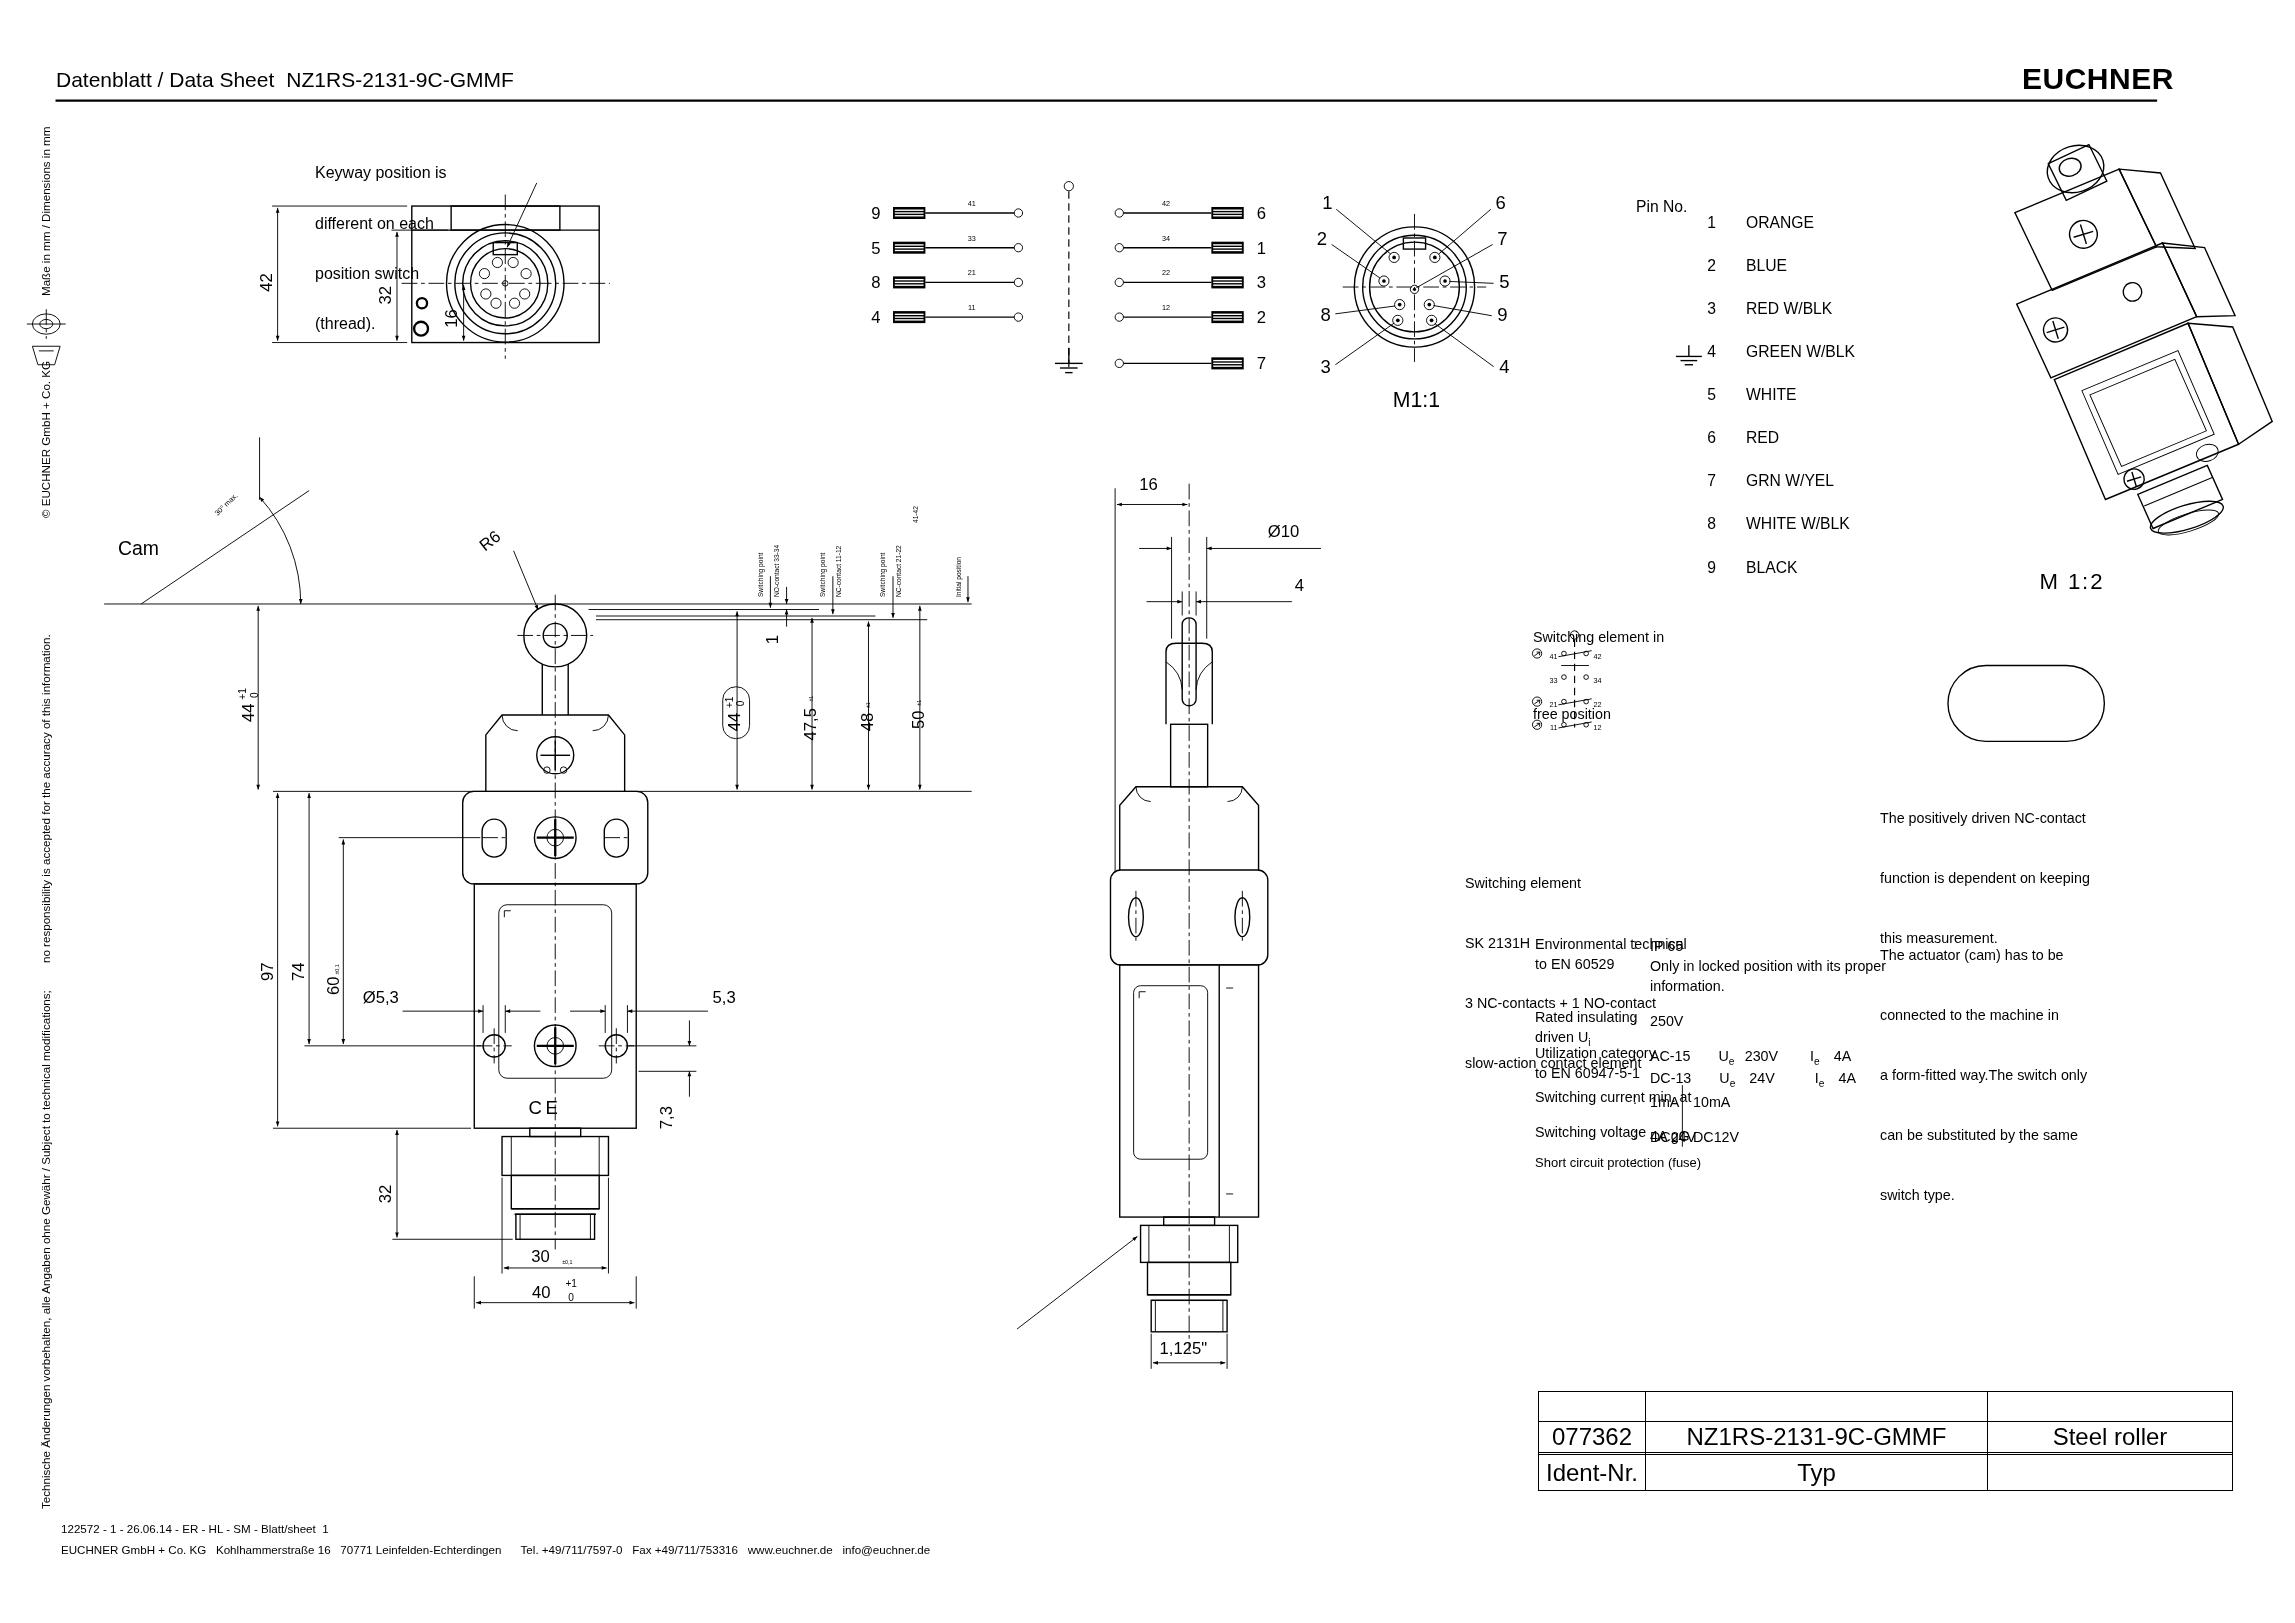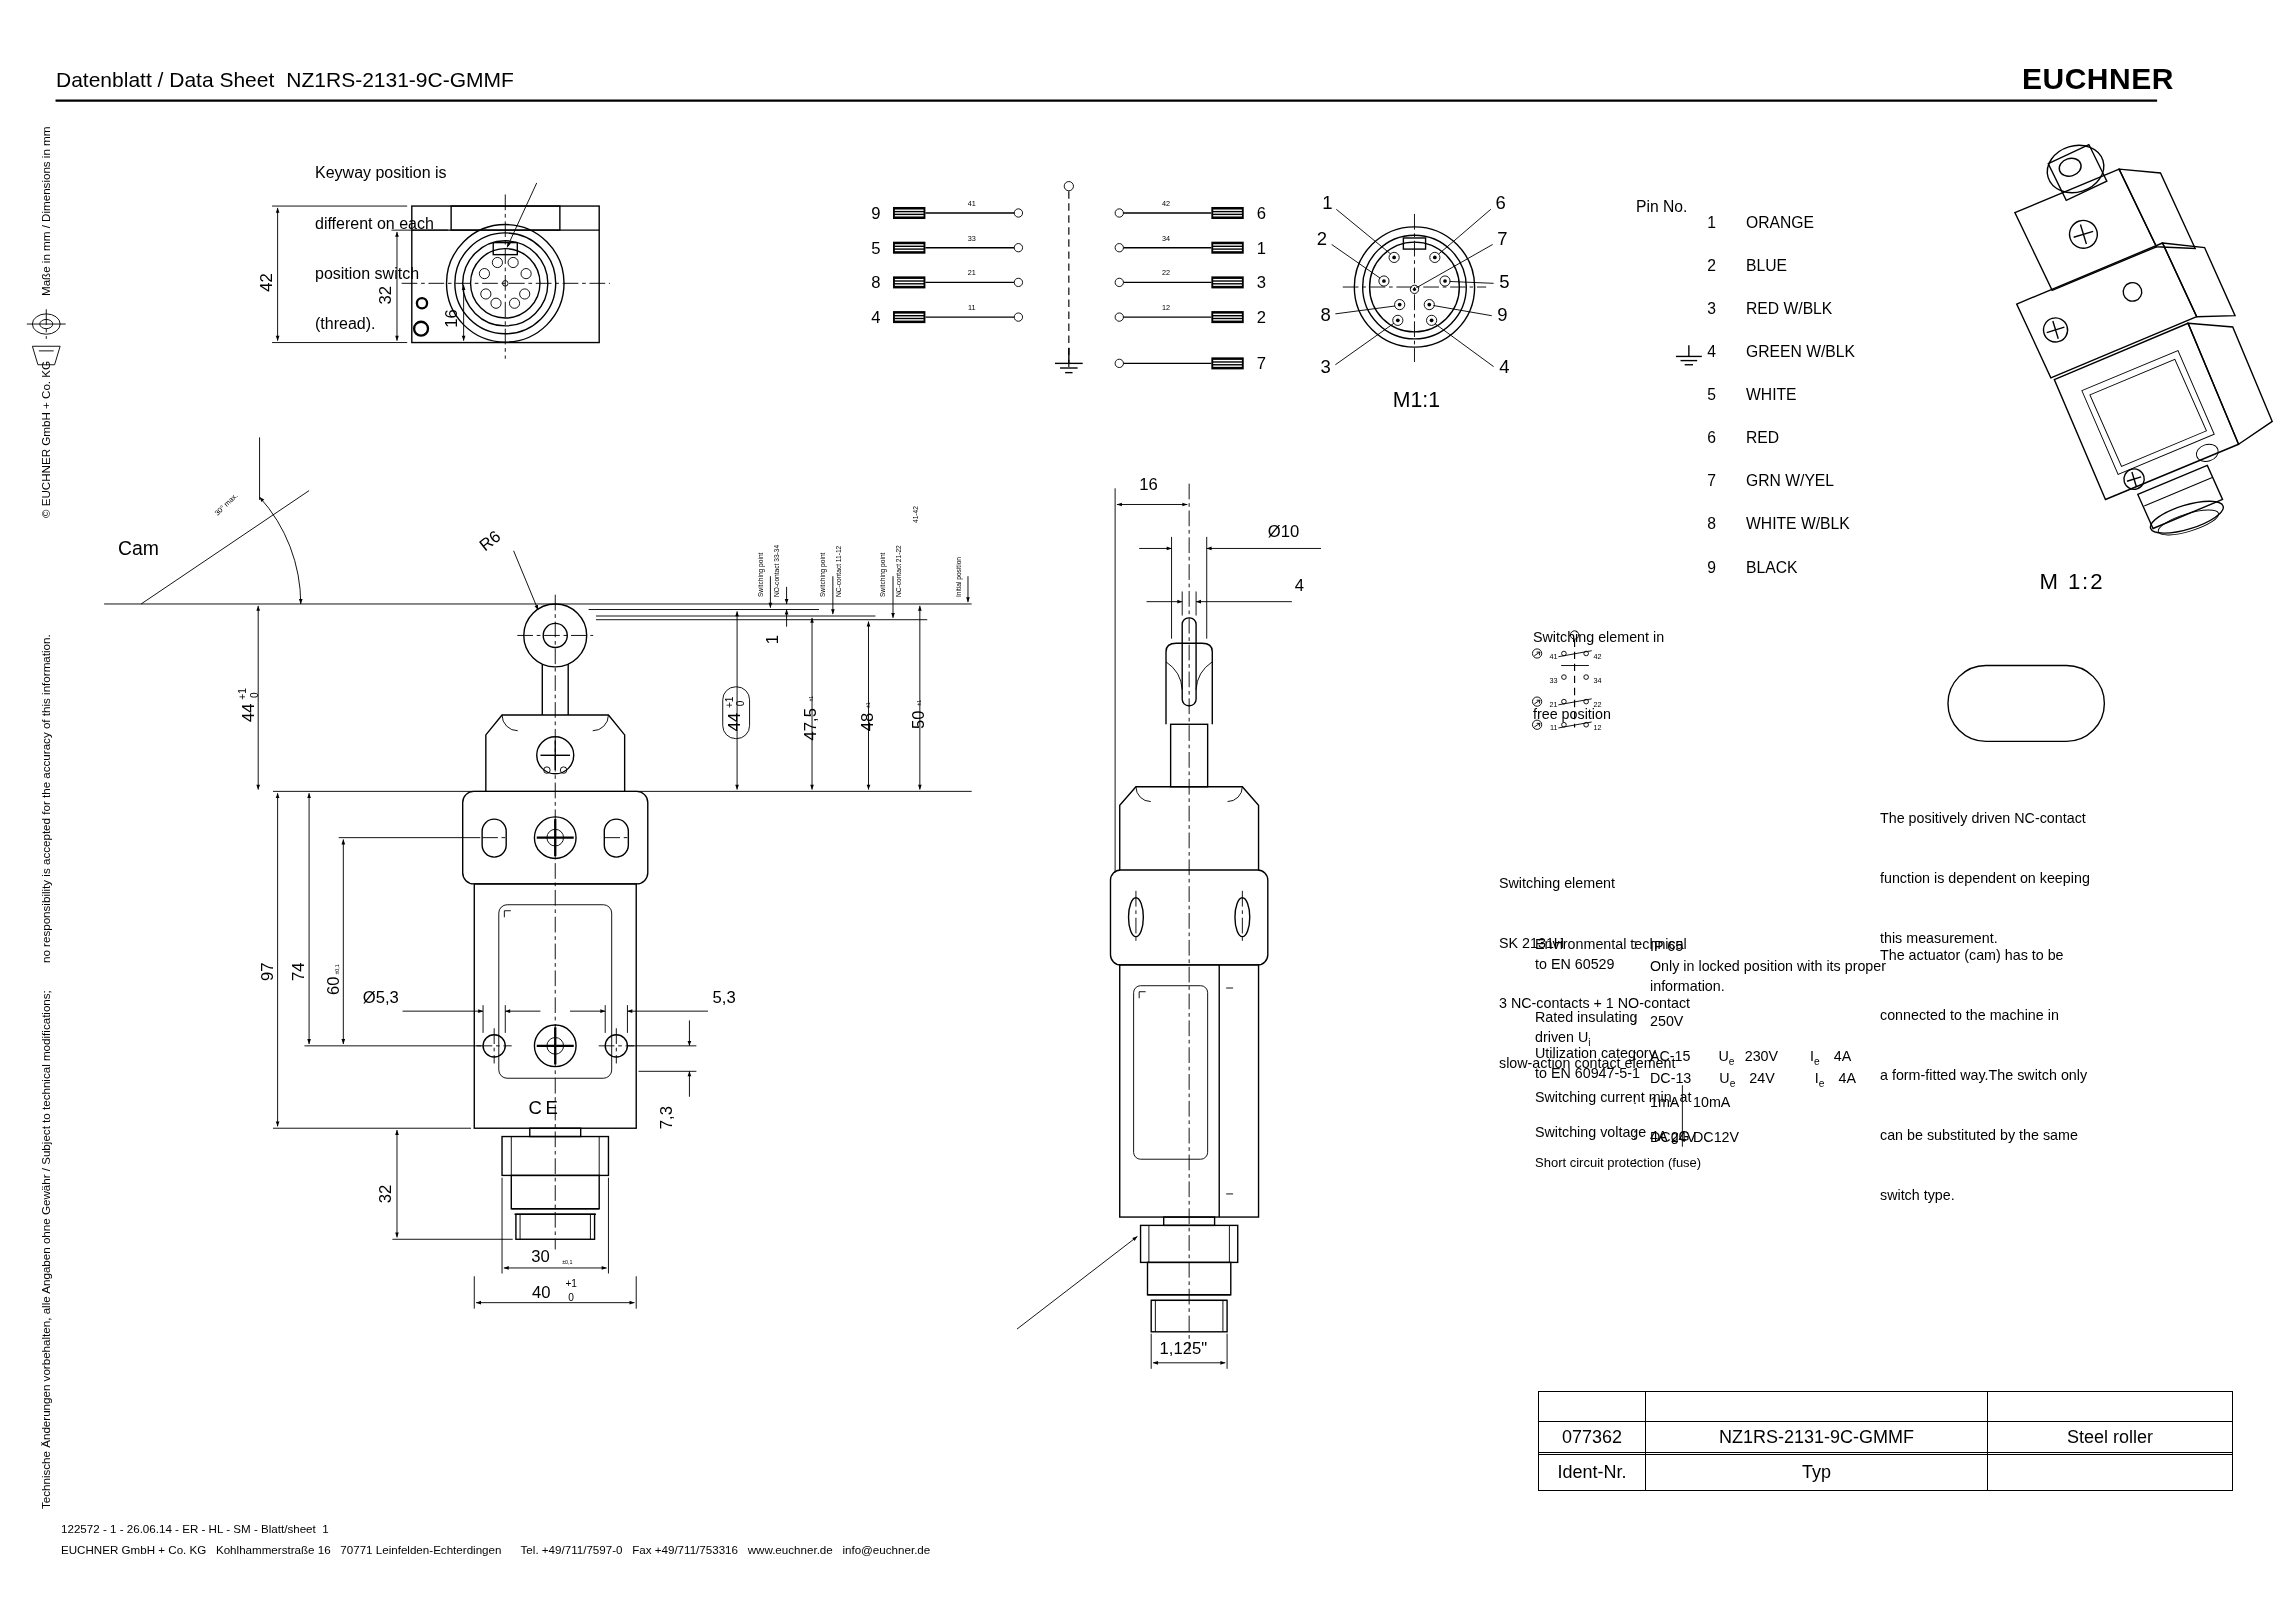--- a/index.html
+++ b/index.html
@@ -18,21 +18,21 @@
   .dsh{stroke:#000;stroke-width:2.5;fill:none;stroke-dasharray:16 10}
   text{fill:#000;stroke:none;font-family:"Liberation Sans",sans-serif}
   .f22{font-size:22px}.f25{font-size:11.6px}.f28{font-size:13px}
   .f31{font-size:14.3px}.f34{font-size:15.7px}.f36{font-size:36px}.f40{font-size:40px}
   .f42{font-size:42px}.f46{font-size:46px}.f48{font-size:48px}
   .hdr-title{font-size:21px}
   .logo{font-size:30px;font-weight:800;letter-spacing:0.5px}
   .note{font-size:16px;line-height:16.7px}
   .note31{font-size:14.3px;line-height:20px}
   .spec-label{font-size:14.3px;line-height:20px}
-  .ot{position:absolute;left:1538px;top:1391px;width:695px;height:100px;border:1.9px solid #000;box-sizing:border-box;display:grid;grid-template-columns:107px 342px auto;grid-template-rows:29px 31px auto;font-size:18px}
+  .ot{position:absolute;left:1538px;top:1391px;width:695px;height:100px;border:1.9px solid #000;box-sizing:border-box;display:grid;grid-template-columns:107px 342px auto;grid-template-rows:29px 31px auto;font-size:24px}
   .ot>div{border-right:1.4px solid #000;border-top:1.4px solid #000;display:flex;align-items:center;justify-content:center;overflow:hidden}
   .ot>div:nth-child(3n){border-right:none}
   .ot>div:nth-child(-n+3){border-top:none}
   .ot>div.dbl{border-top:3.2px double #000}
   .pinrow{display:flex;height:25.6px;align-items:center;font-size:15.7px}
   .pinrow .pn{width:21px;text-align:center}
   .pinrow .pc{margin-left:24px}
   sub.sm{font-size:10.2px}
 </style>
 </head>
@@ -590,21 +590,21 @@
   <div class="pinrow"><span class="pn">6</span><span class="pc">RED</span></div>
   <div class="pinrow"><span class="pn">7</span><span class="pc">GRN W/YEL</span></div>
   <div class="pinrow"><span class="pn">8</span><span class="pc">WHITE W/BLK</span></div>
   <div class="pinrow"><span class="pn">9</span><span class="pc">BLACK</span></div>
 </div>
 
 <div class="t note31" style="left:1533px;top:587px">
   <div>Switching element in</div>
   <div style="margin-top:17px">free position</div>
 </div>
-<div class="t note31" style="left:1499px;top:833px">
+<div class="t note31" style="left:1465px;top:833px">
   <div>Switching element</div>
   <div>SK 2131H</div>
   <div>3 NC-contacts + 1 NO-contact</div>
   <div>slow-action contact element</div>
 </div>
 
 <div class="t note31" style="left:1880px;top:768px">
   <div>The positively driven NC-contact</div>
   <div>function is dependent on keeping</div>
   <div>this measurement.</div>

